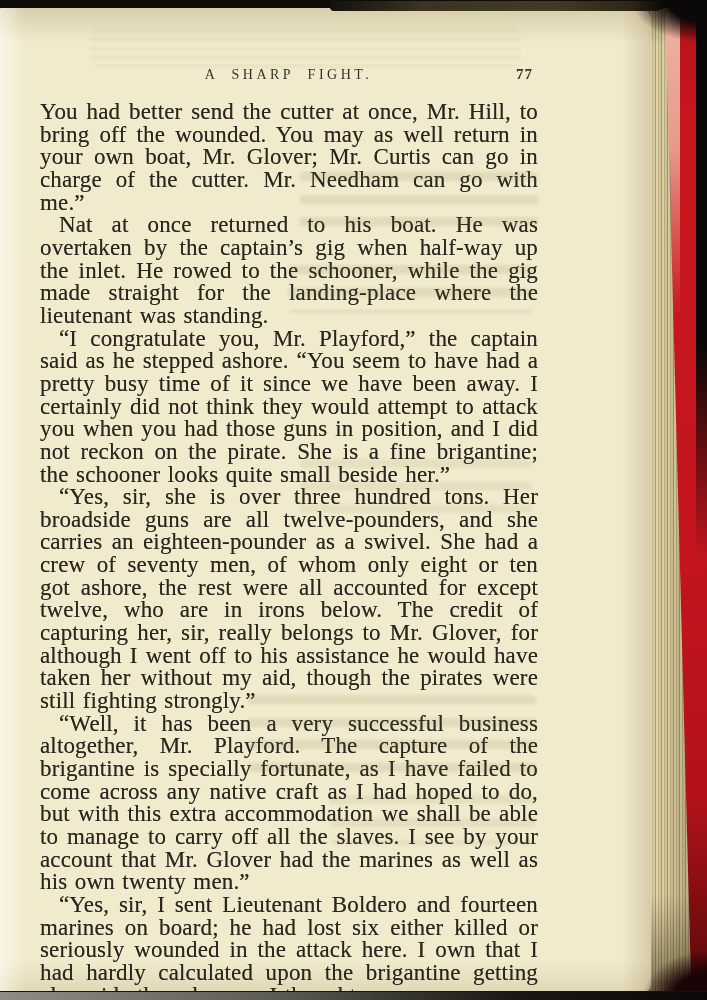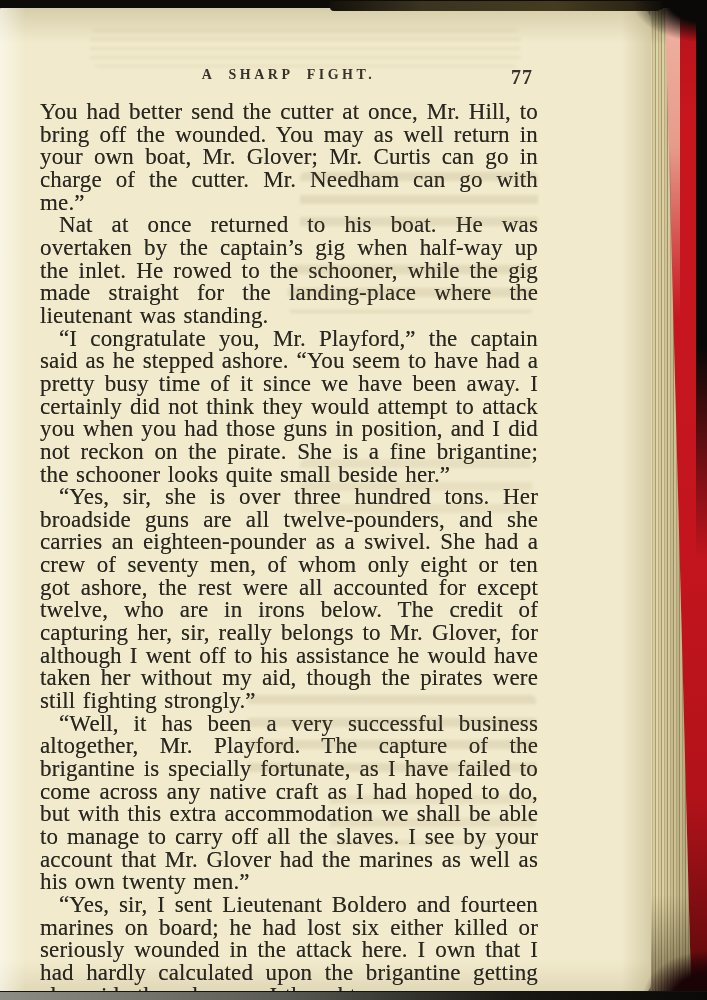--- a/index.html
+++ b/index.html
@@ -69,25 +69,25 @@
     background:repeating-linear-gradient(180deg,rgba(185,170,115,.16) 0 3px,rgba(0,0,0,0) 3px 9px);
     filter:blur(1.5px);border-radius:8px;
   }
   
   .running-head{
     position:absolute;left:40px;top:60px;width:497px;height:22px;
     color:#37332a;
   }
   .head-title{
     display:block;text-align:center;
-    font-size:14px;font-weight:700;letter-spacing:3.5px;word-spacing:7px;
+    font-size:14px;font-weight:400;letter-spacing:3.5px;word-spacing:7px;
   }
   .head-page-number{
     position:absolute;right:4px;top:-1px;
-    font-size:20px;font-weight:700;letter-spacing:1px;
+    font-size:15px;font-weight:700;letter-spacing:1px;
   }
   
   .body-text{
     position:absolute;left:40px;top:94px;width:498px;
     color:#282620;
     font-size:23px;line-height:22.65px;
     text-align:justify;
     letter-spacing:.15px;word-spacing:1.6px;
     text-shadow:0 0 .4px rgba(45,40,30,.55);
   }

